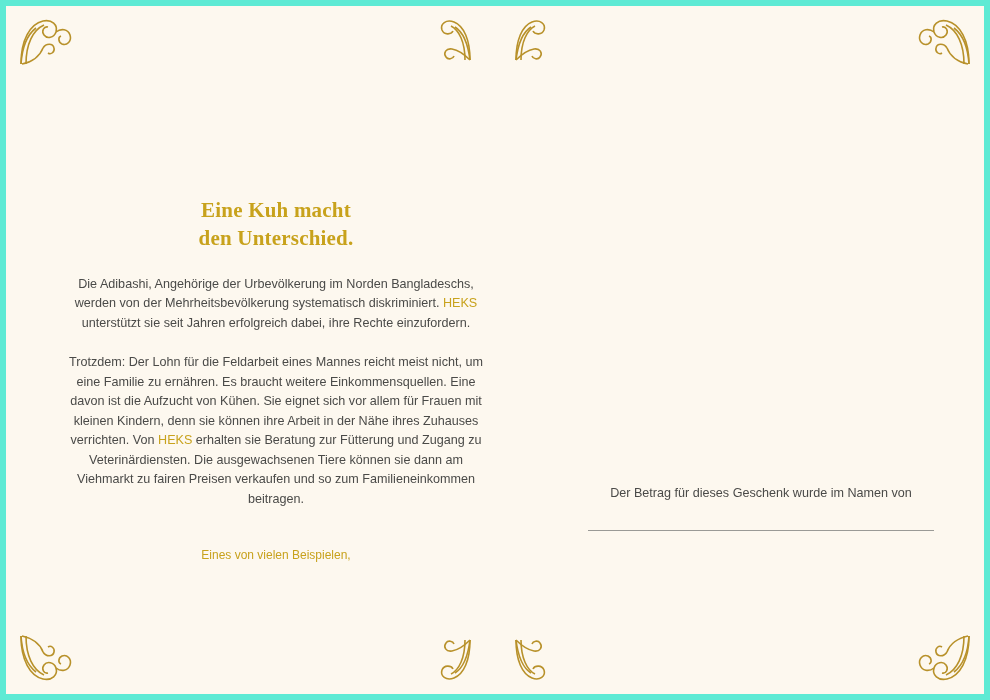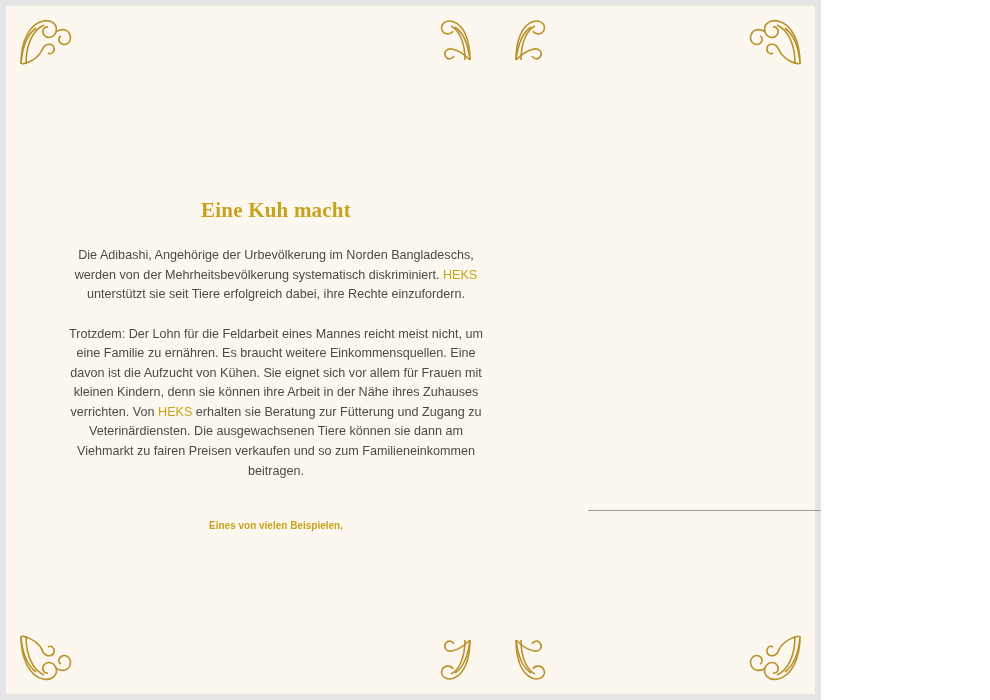--- a/index.html
+++ b/index.html
@@ -7,23 +7,23 @@
     padding: 0;
     background: #ffffff;
   }
   body {
     width: 990px;
     height: 700px;
     font-family: "Liberation Sans", sans-serif;
   }
   .page {
     position: relative;
-    width: 821px;
+    width: 990px;
     height: 700px;
-    background: #e5e5e5;
+    background: #5eead4;
     box-sizing: border-box;
     overflow: hidden;
   }
   
   .page-inner {
     position: absolute;
     left: 6px;
     top: 6px;
     right: 6px;
     bottom: 6px;
@@ -73,24 +73,24 @@
     font-size: 12.6px;
     line-height: 1.55;
     color: #4a4a48;
     margin: 0 0 20px 0;
   }
   .para.second { margin-bottom: 37px; }
   .brand {
     color: #c8a21c;
   }
   .closing {
-    font-size: 10px;
+    font-size: 12px;
     line-height: 1.6;
     color: #c8a21c;
-    font-weight: bold;
+    font-weight: normal;
     margin: 0;
   }
   .closing .line2 { display: block; }
 
   
   .right-col {
     position: absolute;
     left: 560px;
     top: 478px;
     width: 390px;
@@ -203,29 +203,31 @@
           <path d="M29 46 C29 28 23 16 15 12"></path>
           <path d="M34 46 C28 40 22 36 16 35 C10 34 7 39 10 43 C12 46 17 45 18 42"></path>
         </g>
       </svg>
     </div>
 
     <div class="left-col">
 
       <h1 class="headline">
         <span>Eine Kuh macht</span>
+        <span class="line2">den Unterschied.</span>
       </h1>
 
-      <p class="para first"><span>Die Adibashi, Angehörige der Urbevölkerung im Norden Bangladeschs, werden von der Mehrheitsbevölkerung systematisch diskriminiert. </span><span class="brand">HEKS</span><span> unterstützt sie seit Tiere erfolgreich dabei, ihre Rechte einzufordern.</span></p>
+      <p class="para first"><span>Die Adibashi, Angehörige der Urbevölkerung im Norden Bangladeschs, werden von der Mehrheitsbevölkerung systematisch diskriminiert. </span><span class="brand">HEKS</span><span> unterstützt sie seit Jahren erfolgreich dabei, ihre Rechte einzufordern.</span></p>
 
       <p class="para second"><span>Trotzdem: Der Lohn für die Feldarbeit eines Mannes reicht meist nicht, um eine Familie zu ernähren. Es braucht weitere Einkommensquellen. Eine davon ist die Aufzucht von Kühen. Sie eignet sich vor allem für Frauen mit kleinen Kindern, denn sie können ihre Arbeit in der Nähe ihres Zuhauses verrichten. Von </span><span class="brand">HEKS</span><span> erhalten sie Beratung zur Fütterung und Zugang zu Veterinärdiensten. Die ausgewachsenen Tiere können sie dann am Viehmarkt zu fairen Preisen verkaufen und so zum Familieneinkommen beitragen.</span></p>
 
       <p class="closing">
         <span>Eines von vielen Beispielen,</span>
       </p>
     </div>
 
     <div class="right-col">
+      <p class="right-line">Der Betrag für dieses Geschenk wurde im Namen von</p>
       <div class="sign-rule"></div>
     </div>
 
   </div>
 </div>
 
 </body></html>

